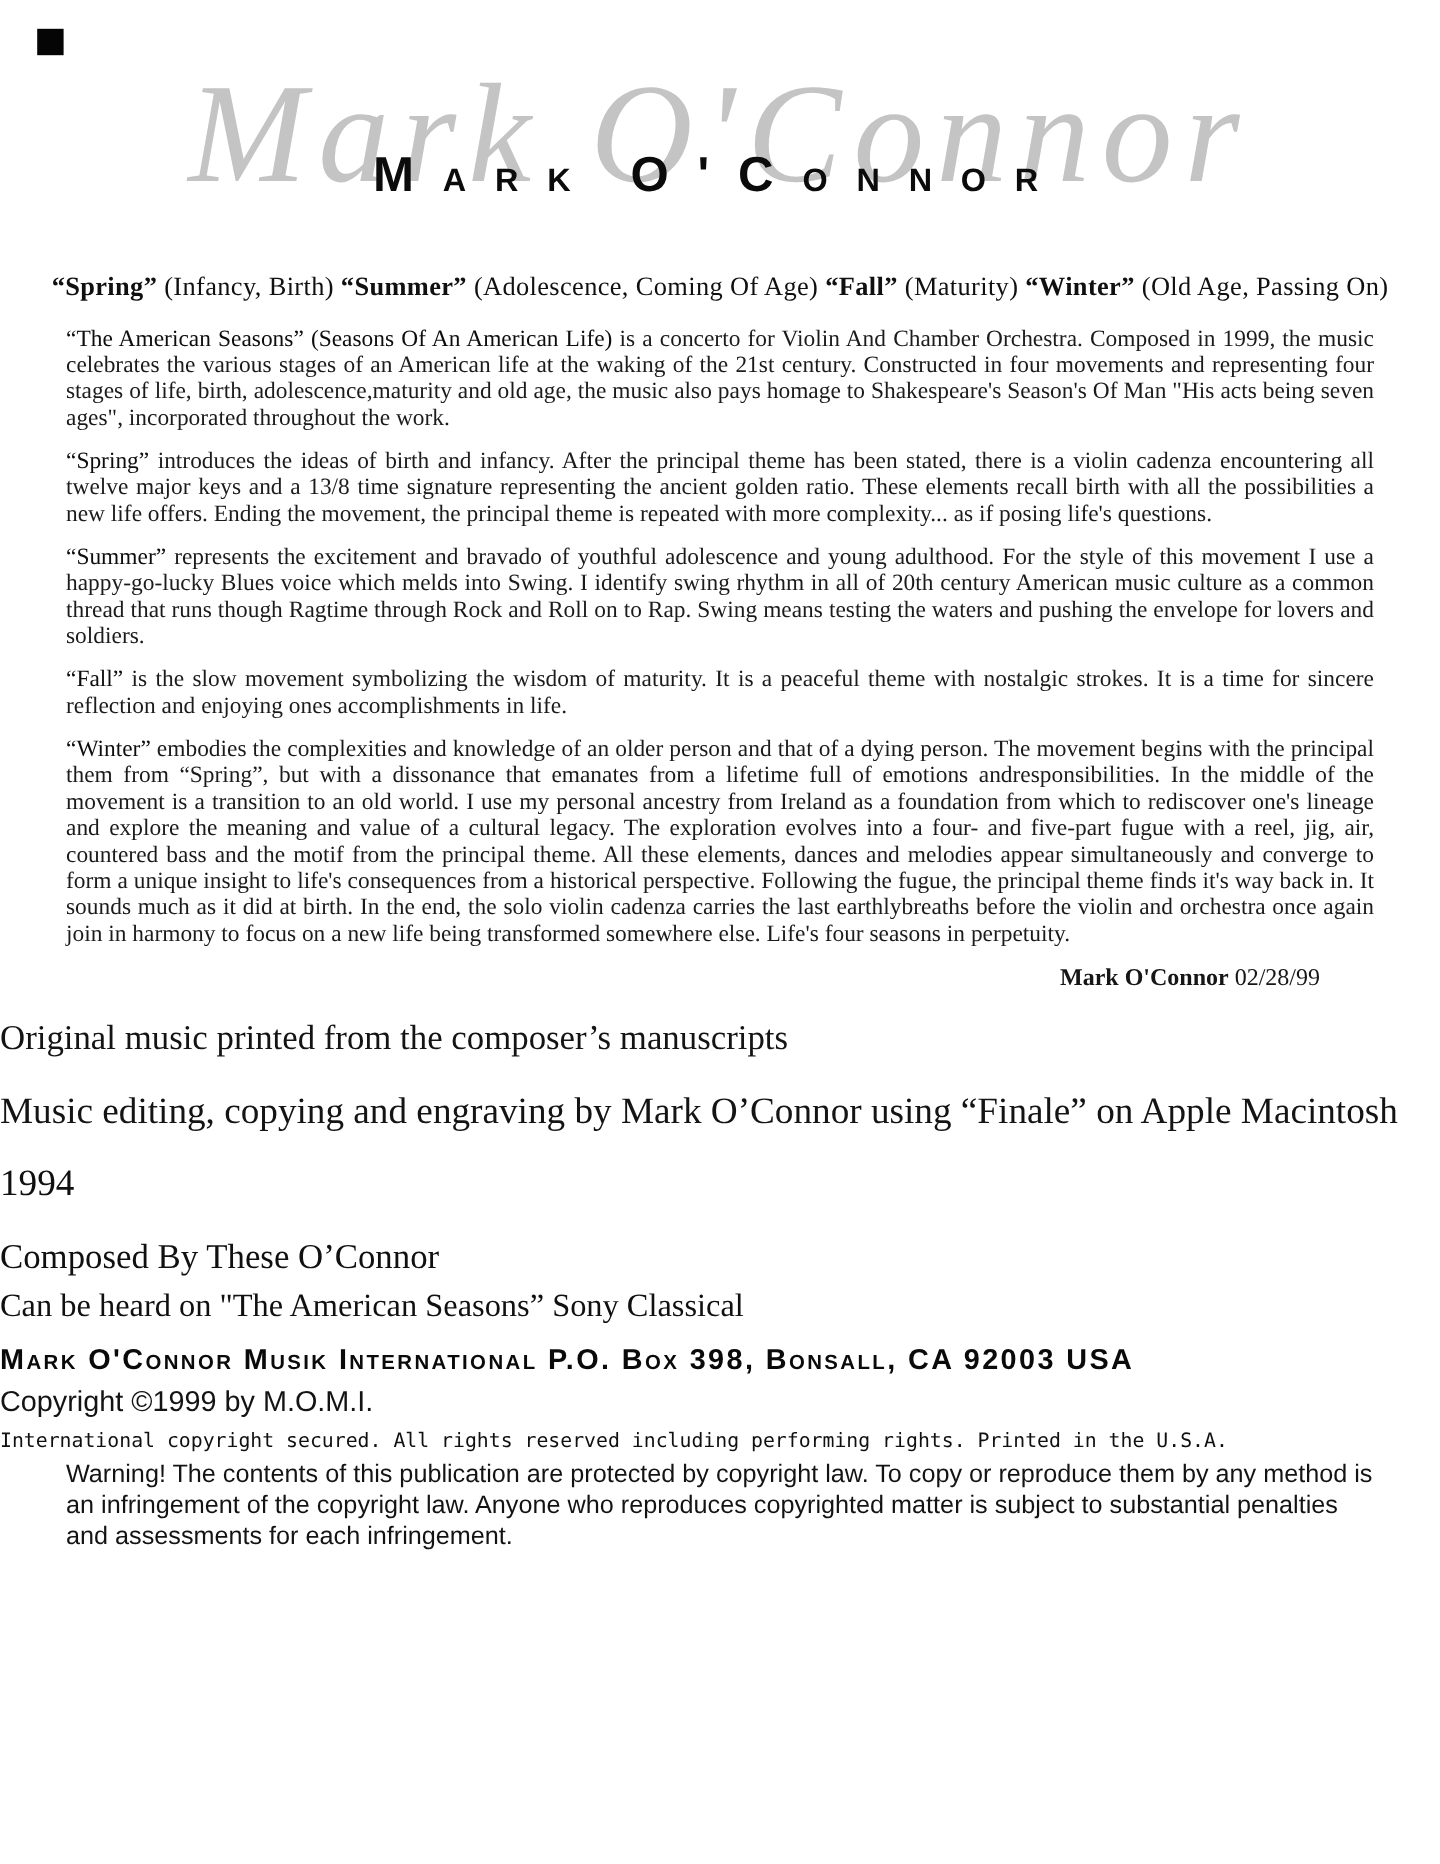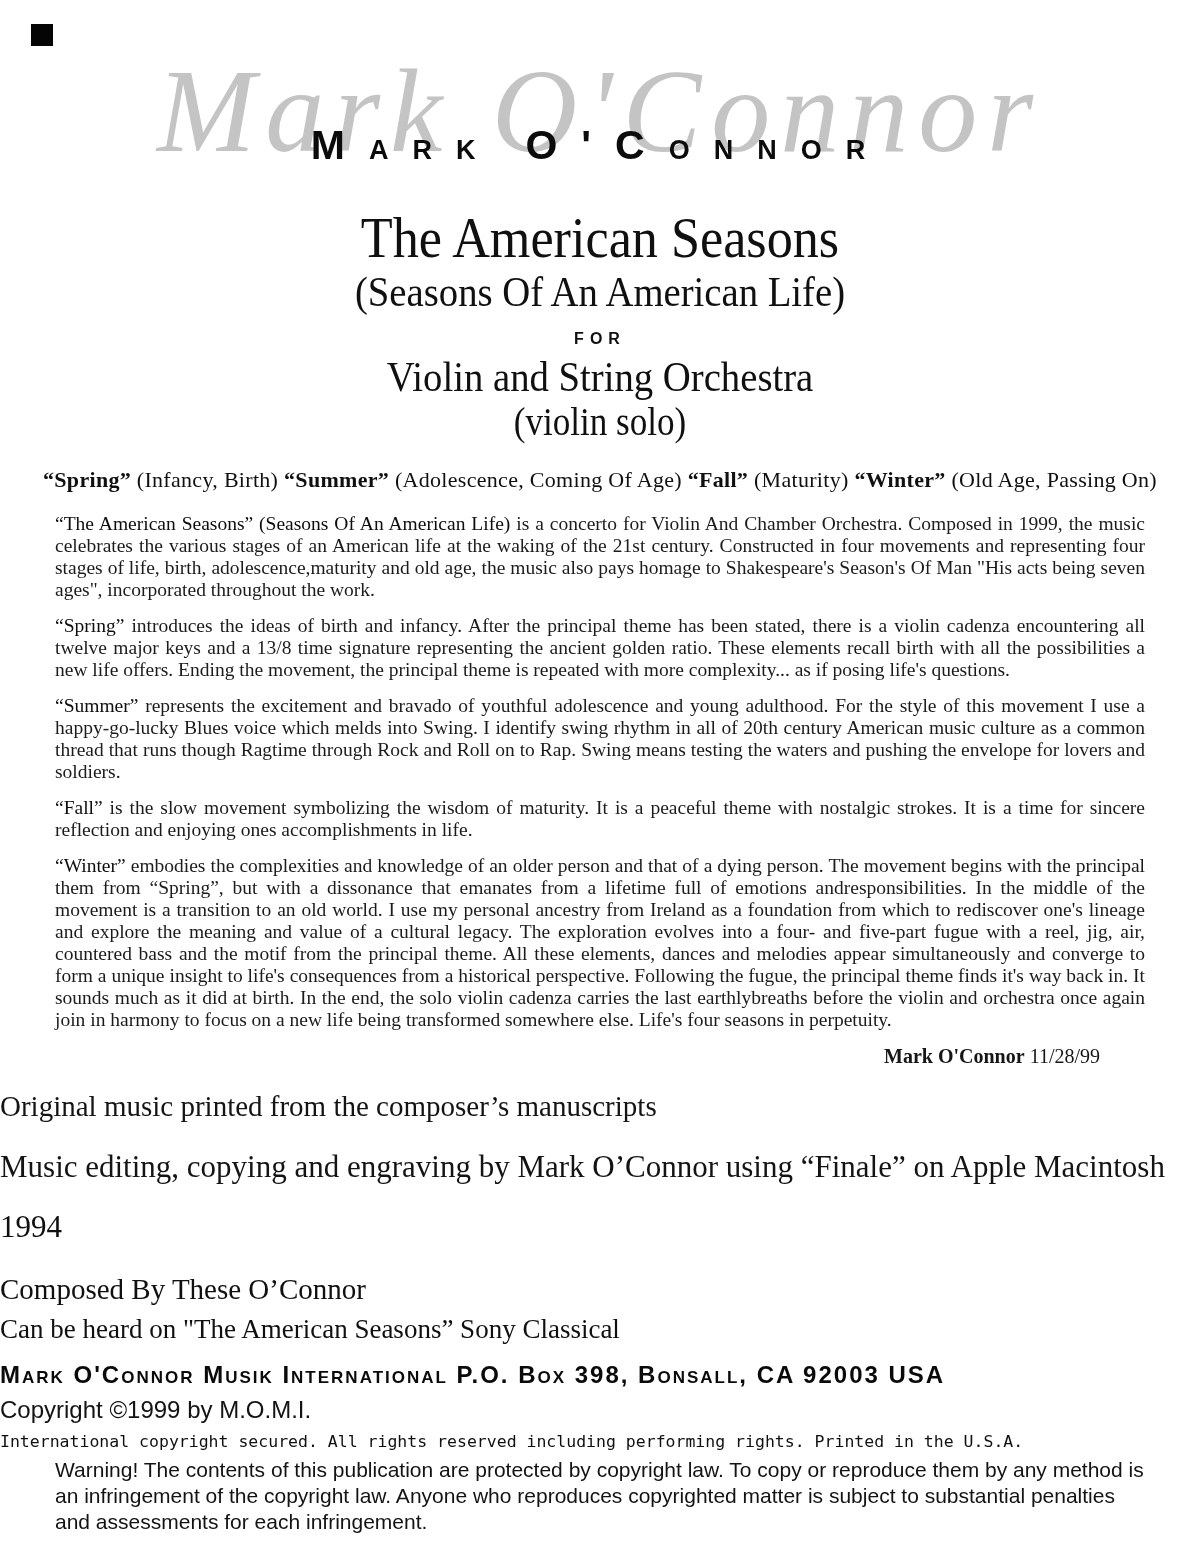--- a/index.html
+++ b/index.html
@@ -101,42 +101,35 @@
 
   <div class="corner-mark"></div>
 
   <div class="logo">
     <div class="logo-script">Mark O'Connor</div>
     <div class="logo-overlay">
       <span class="lg-big">M</span><span class="lg-small">ARK</span><span class="lg-big lg-gap">O'C</span><span class="lg-small">ONNOR</span>
     </div>
   </div>
 
-  <div class="title-block">
-    <div class="main-title">The American Seasons</div>
-    <div class="sub-title">(Seasons Of An American Life)</div>
-    <div class="for-label">FOR</div>
-    <div class="instrumentation">Violin and String Orchestra</div>
-    <div class="part-label">(violin solo)</div>
-  </div>
 
   <div class="movements">
     <span class="b">“Spring”</span><span class="n"> (Infancy, Birth) </span><span class="b">“Summer”</span><span class="n"> (Adolescence, Coming Of Age) </span><span class="b">“Fall”</span><span class="n"> (Maturity) </span><span class="b">“Winter”</span><span class="n"> (Old Age, Passing On)</span>
   </div>
 
   <div class="body-copy">
     <p><span class="lead">“The American Seasons” (Seasons Of An American Life)</span><span> is a concerto for Violin And Chamber Orchestra. Composed in 1999, the music celebrates the various stages of an American life at the waking of the 21st century.  Constructed in four movements and representing four stages of life, birth, adolescence,maturity and old age, the music also pays homage to Shakespeare's Season's Of Man "His acts being seven ages", incorporated throughout the work.</span></p>
     <p><span class="lead">“Spring”</span><span> introduces the ideas of birth and infancy. After the principal theme has been stated, there is a violin cadenza encountering all twelve major keys and a 13/8 time signature representing the ancient golden ratio. These elements recall birth with all the possibilities a new life offers. Ending the movement, the principal theme is repeated with more complexity... as if posing life's questions.</span></p>
     <p><span class="lead">“Summer”</span><span> represents the excitement and bravado of youthful adolescence and young adulthood. For the style of this movement I use a happy-go-lucky Blues voice which melds into Swing. I identify swing rhythm in all of 20th century American music culture as a common thread that runs though Ragtime through Rock and Roll on to Rap. Swing means testing the waters and pushing the envelope for lovers and soldiers.</span></p>
     <p><span class="lead">“Fall”</span><span> is the slow movement symbolizing the wisdom of maturity. It is a peaceful theme with nostalgic strokes.  It is a time for sincere reflection and enjoying ones accomplishments in life.</span></p>
     <p><span class="lead">“Winter”</span><span> embodies the complexities and knowledge of an older person and that of a dying person. The movement begins with the principal them from “Spring”, but with a dissonance that emanates from a lifetime full of emotions andresponsibilities. In the middle of the movement is a transition to an old world.  I use my personal ancestry from Ireland as a foundation from which to rediscover one's lineage and explore the meaning and value of a cultural legacy. The exploration evolves into a four- and five-part fugue with a reel, jig, air, countered bass and the motif from the principal theme.  All these elements, dances and melodies appear simultaneously and converge to form a unique insight to life's consequences from a historical perspective. Following the fugue, the principal theme finds it's way back in. It sounds much as it did at birth. In the end, the solo violin cadenza carries the last earthlybreaths before the violin and orchestra once again join in harmony to focus on a new life being transformed somewhere else. Life's four seasons in perpetuity.</span></p>
   </div>
 
   <div class="signature">
-    <span class="sig-name">Mark O'Connor</span><span> 11/28/99</span>
+    <span class="sig-name">Mark O'Connor</span><span> 02/28/99</span>
   </div>
 
   <div class="footer">
     <div class="manuscript-note">Original music printed from the composer’s manuscripts</div>
     <div class="engraving-note">Music editing, copying and engraving by Mark O’Connor using “Finale” on Apple Macintosh</div>
     <div class="year-line">1994</div>
     <div class="composed-by">Composed By These O’Connor</div>
     <div class="heard-on">Can be heard on "The American Seasons” Sony Classical</div>
     <div class="publisher-line">Mark O'Connor Musik International P.O. Box 398, Bonsall, CA 92003 USA</div>
     <div class="copyright-line">Copyright ©1999 by M.O.M.I.</div>

